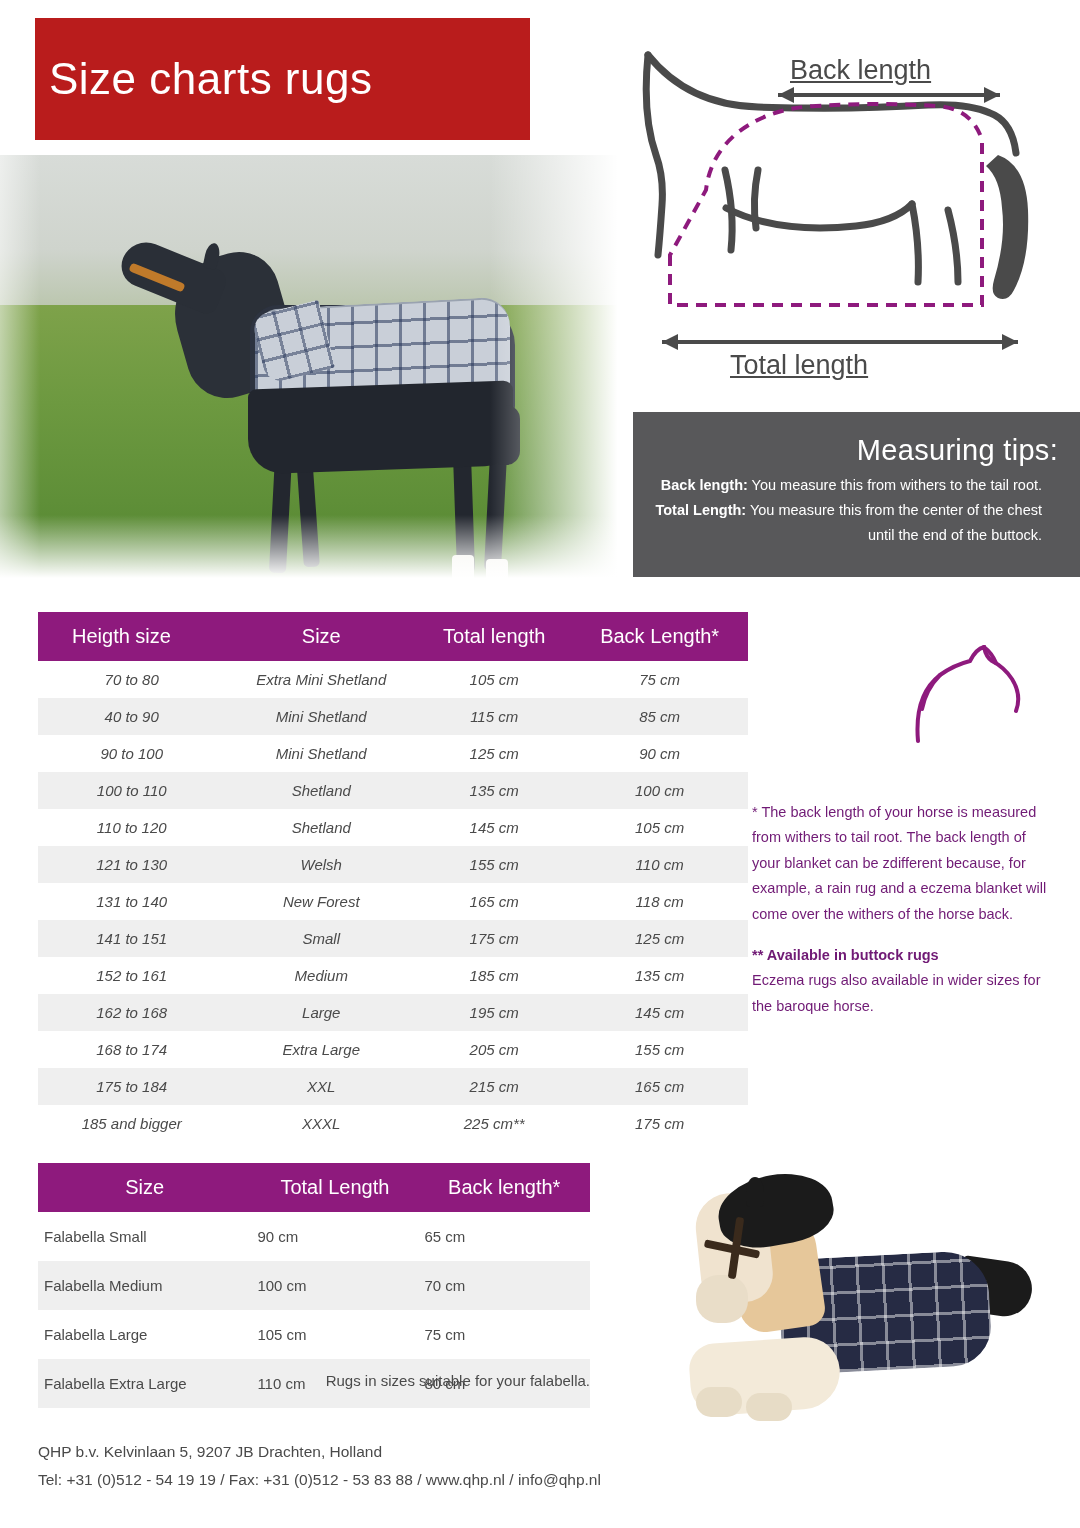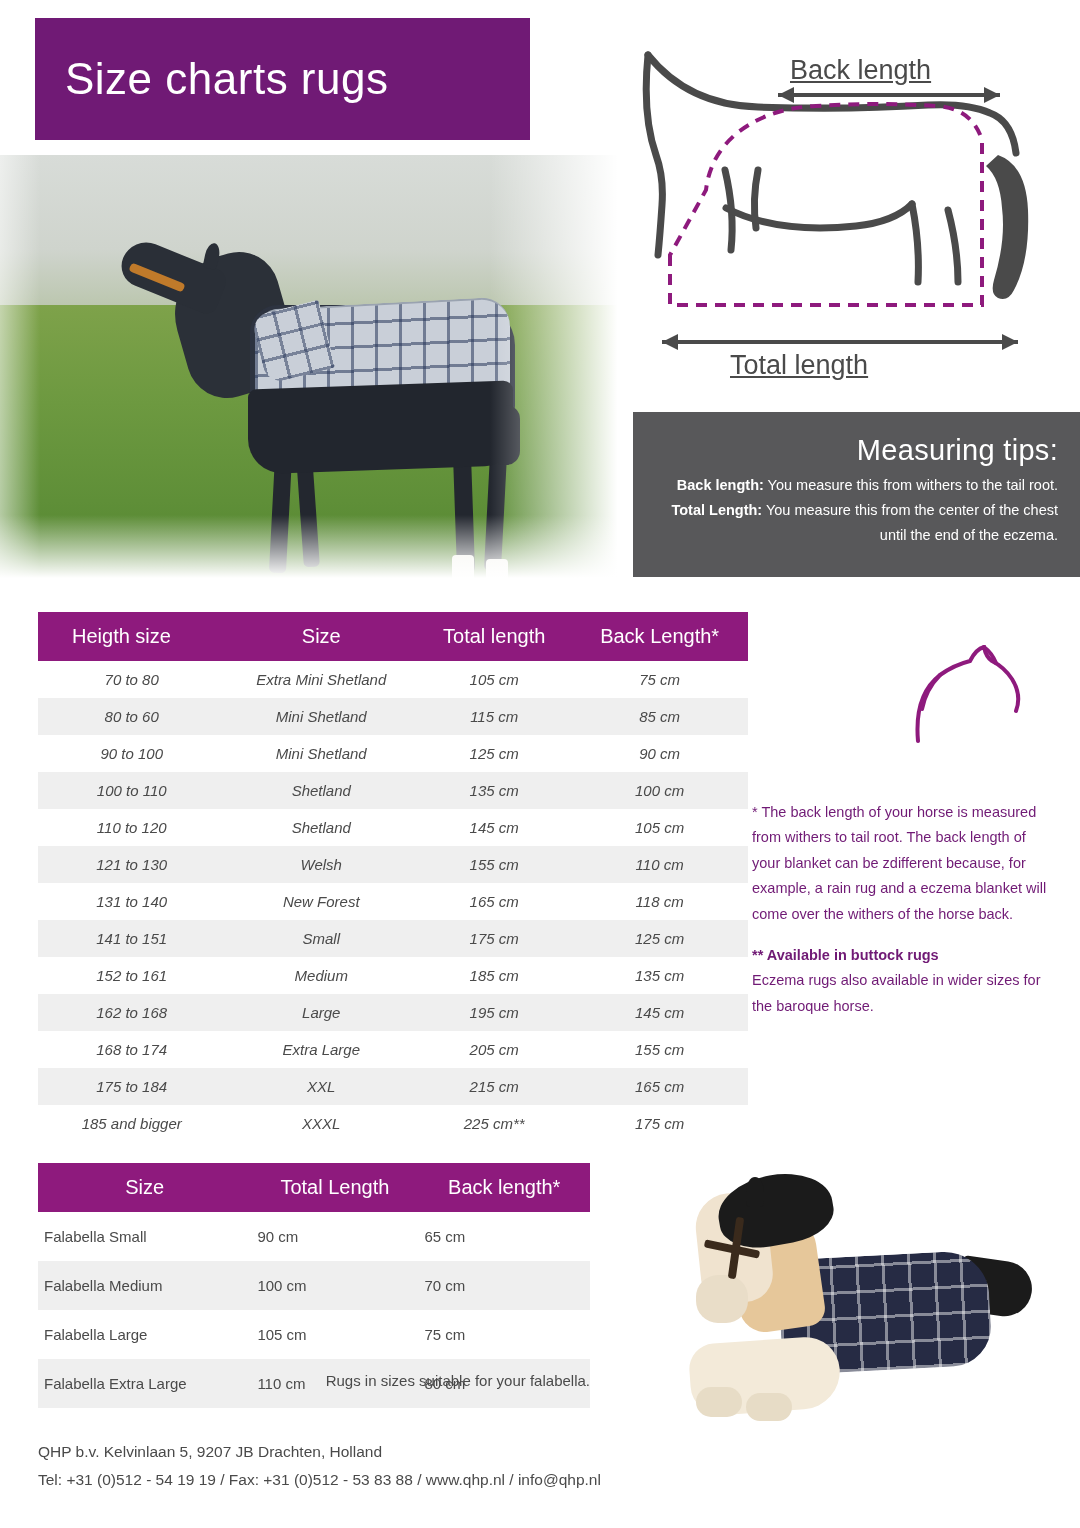--- a/index.html
+++ b/index.html
@@ -16,25 +16,25 @@
     overflow: hidden;
   }
 
   
   .title-banner {
     position: absolute;
     left: 35px;
     top: 18px;
     width: 495px;
     height: 122px;
-    background: #701a75;
+    background: #b91c1c;
     display: flex;
     align-items: center;
     box-sizing: border-box;
-    padding-left: 30px;
+    padding-left: 14px;
   }
   .title-banner .title-text {
     color: #ffffff;
     font-size: 44px;
     font-weight: 400;
     letter-spacing: 0.5px;
   }
 
   
   .photo {
@@ -193,21 +193,21 @@
     padding: 14px 22px 10px 18px;
     text-align: right;
   }
   .tips h2 {
     margin: 8px 0 8px 0;
     font-weight: 400;
     font-size: 29px;
     letter-spacing: .3px;
   }
   .tips p {
-    margin: 0 0 4px 0;
+    margin: 0 16px 4px 0;
     font-size: 14.5px;
     line-height: 1.45;
   }
   .tips b { font-weight: bold; }
 
   
   .main-table {
     position: absolute;
     left: 38px;
     top: 612px;
@@ -424,41 +424,41 @@
 </div>
 
 <div class="tips">
   <h2>Measuring tips:</h2>
   <p>
     <b>Back length:</b><span> You measure this from withers to the tail root.</span>
   </p>
   <p>
     <b>Total Length:</b><span> You measure this from the center of the chest</span>
   </p>
-  <p>until the end of the eczema.</p>
+  <p>until the end of the buttock.</p>
 </div>
 
 <table class="main-table">
   <thead>
     <tr>
       <th class="first">Heigth size</th>
       <th>Size</th>
       <th>Total length</th>
       <th>Back Length*</th>
     </tr>
   </thead>
   <tbody>
     <tr>
       <td>70 to 80</td>
       <td>Extra Mini Shetland</td>
       <td>105 cm</td>
       <td>75 cm</td>
     </tr>
     <tr>
-      <td>80 to 60</td>
+      <td>40 to 90</td>
       <td>Mini Shetland</td>
       <td>115 cm</td>
       <td>85 cm</td>
     </tr>
     <tr>
       <td>90 to 100</td>
       <td>Mini Shetland</td>
       <td>125 cm</td>
       <td>90 cm</td>
     </tr>

